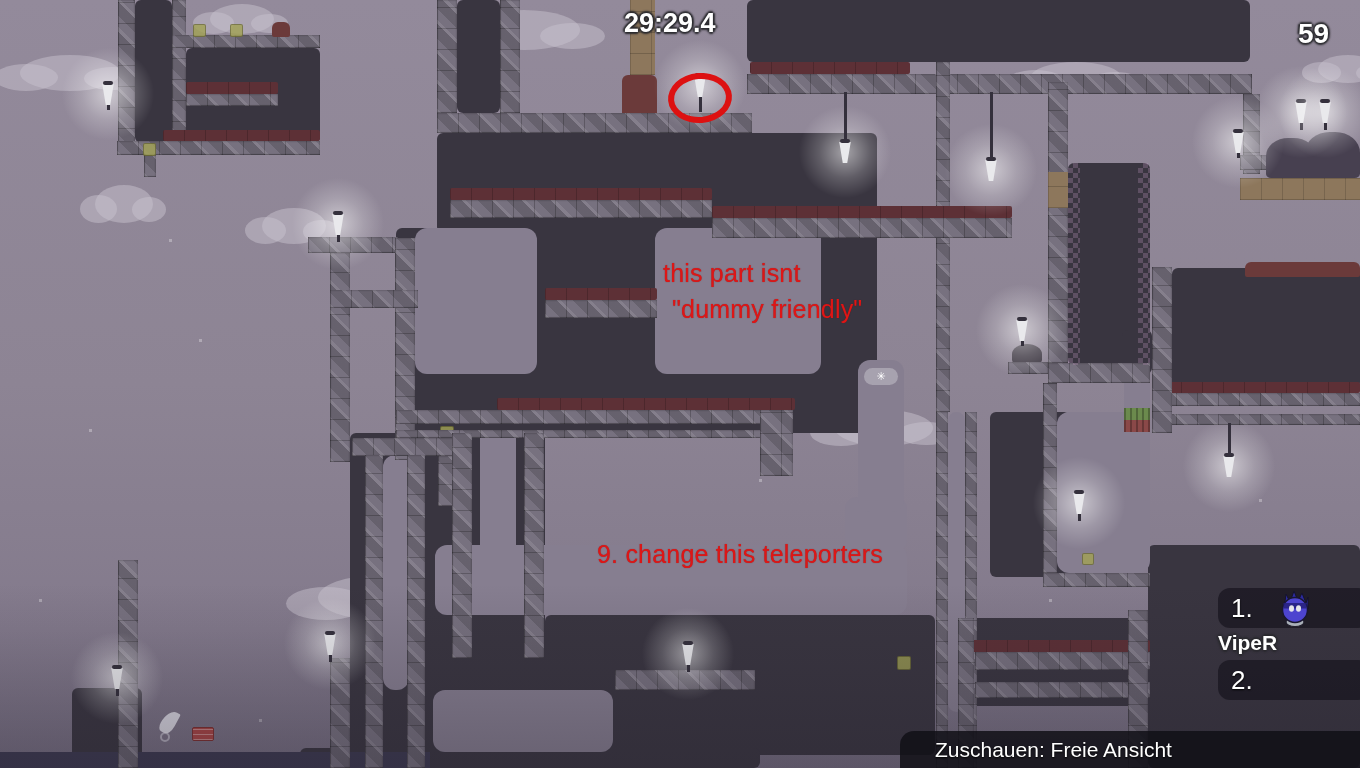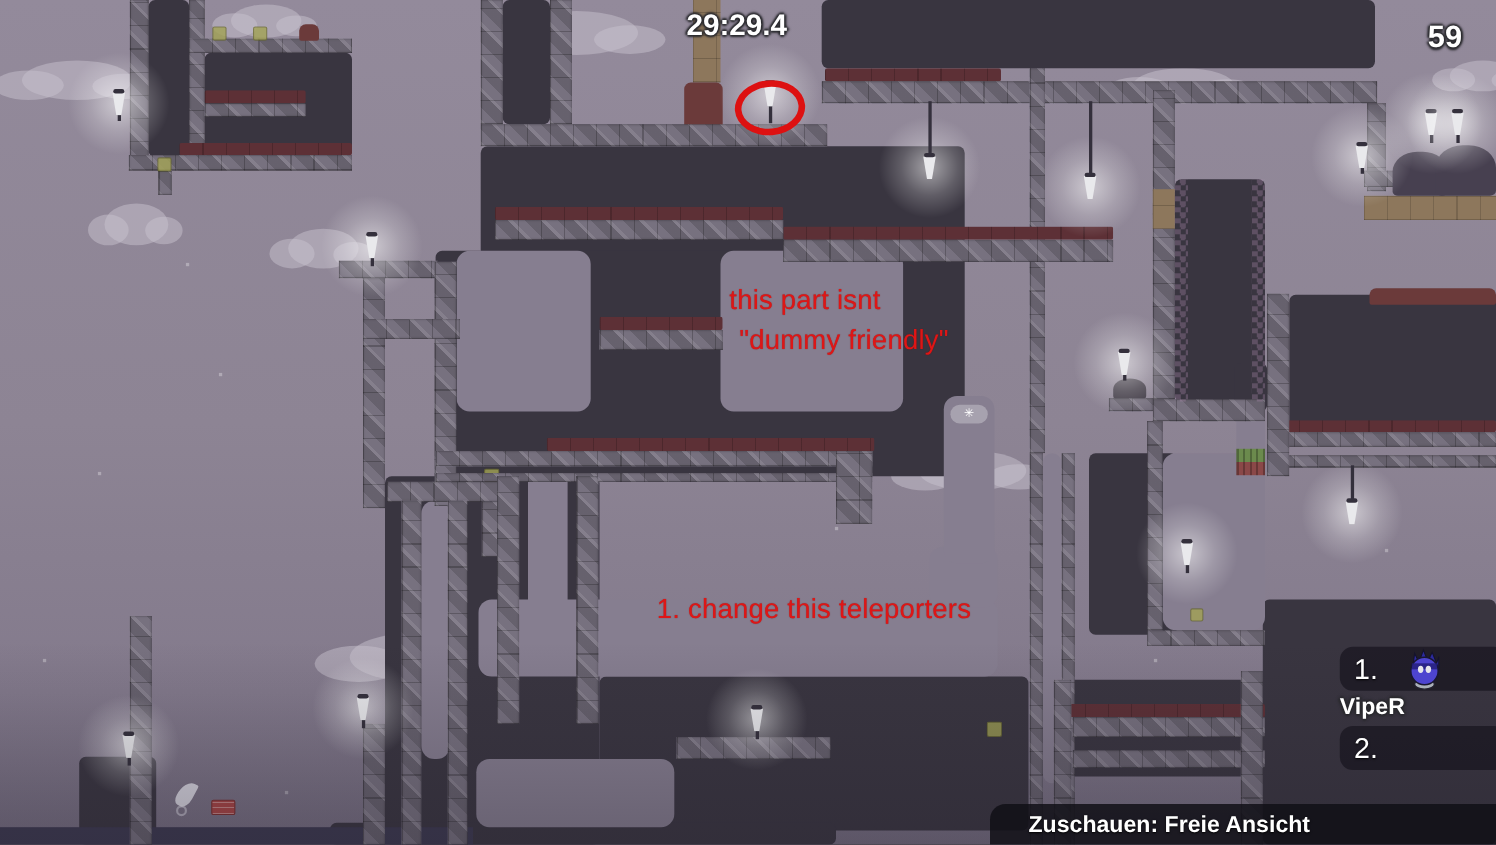--- a/index.html
+++ b/index.html
@@ -30,21 +30,21 @@
   .maroon{background:#6b3a3a;border-radius:6px 6px 2px 2px;}
   .mound{background:#3e3843;border-radius:50% 50% 20% 20%;}
   .annot{color:#de1616;font-size:25px;letter-spacing:.2px;white-space:nowrap;text-shadow:0 0 1px rgba(120,0,0,.6);}
   .hudtext{color:#fff;font-weight:bold;
     text-shadow:-2px 0 2px #2a2a2e,2px 0 2px #2a2a2e,0 -2px 2px #2a2a2e,0 2px 2px #2a2a2e;}
   .sbrow{background:rgba(24,21,30,.72);border-radius:12px;color:#fff;font-size:26px;
     display:flex;align-items:center;padding-left:13px;
     text-shadow:0 1px 2px #000;}
   #spectate-bar{left:900px;top:731px;width:460px;height:37px;background:rgba(17,15,22,.85);
     border-radius:14px 0 0 0;display:flex;align-items:center;padding-left:35px;}
-  #spectate-bar span{position:static;color:#fff;font-size:21px;font-weight:bold;text-shadow:0 1px 2px #000;text-align:center;}
+  #spectate-bar span{position:static;color:#fff;font-size:21px;font-weight:normal;text-shadow:0 1px 2px #000;text-align:center;}
   #stars{inset:0;}
   .vignette{inset:0;pointer-events:none;
     background:linear-gradient(180deg,rgba(35,31,44,0) 76%,rgba(35,31,44,.30) 100%);}
 </style>
 </head>
 <body>
 
 <div id="viewport">
   <div id="stars">
       <div style="left: 0px; top: 0px; width: 1px; height: 1px; box-shadow: rgba(255, 255, 255, 0.3) 200px 340px 0px 1px, rgba(255, 255, 255, 0.3) 520px 500px 0px 1px, rgba(255, 255, 255, 0.3) 90px 430px 0px 1px, rgba(255, 255, 255, 0.3) 1190px 90px 0px 1px, rgba(255, 255, 255, 0.3) 660px 560px 0px 1px, rgba(255, 255, 255, 0.3) 300px 120px 0px 1px, rgba(255, 255, 255, 0.3) 760px 480px 0px 1px, rgba(255, 255, 255, 0.3) 1320px 300px 0px 1px, rgba(255, 255, 255, 0.3) 1050px 600px 0px 1px, rgba(255, 255, 255, 0.3) 170px 240px 0px 1px, rgba(255, 255, 255, 0.3) 880px 720px 0px 1px, rgba(255, 255, 255, 0.3) 420px 650px 0px 1px, rgba(255, 255, 255, 0.3) 1260px 500px 0px 1px, rgba(255, 255, 255, 0.3) 560px 300px 0px 1px, rgba(255, 255, 255, 0.3) 40px 600px 0px 1px, rgba(255, 255, 255, 0.3) 980px 40px 0px 1px, rgba(255, 255, 255, 0.3) 730px 160px 0px 1px, rgba(255, 255, 255, 0.3) 260px 720px 0px 1px, rgba(255, 255, 255, 0.3) 610px 430px 0px 1px, rgba(255, 255, 255, 0.3) 875px 18px 0px 1px;"></div>
@@ -224,21 +224,21 @@
       <div class="lamppole" style="left: 687px; top: 664px; width: 3px; height: 8px;"></div>
       <div class="lamphead" style="left: 680px; top: 644px; width: 16px; height: 21px;"></div>
       <div class="lamppole" style="left: 683px; top: 641px; width: 10px; height: 4px; border-radius: 2px;"></div>
     </div>
 
   <div class="vignette"></div>
 
   <div style="left:668px;top:73px;width:64px;height:50px;border:6px solid #dd1111;border-radius:50%;transform:rotate(-5deg);"></div>
   <div class="annot" style="left:663px;top:259px;">this part isnt</div>
   <div class="annot" style="left:672px;top:295px;">"dummy friendly"</div>
-  <div class="annot" style="left:597px;top:540px;">1. change this teleporters</div>
+  <div class="annot" style="left:597px;top:540px;">9. change this teleporters</div>
 
   <div class="hudtext" style="left:624px;top:8px;font-size:27px;">29:29.4</div>
   <div class="hudtext" style="left:1298px;top:18px;font-size:28px;text-align:center;">59</div>
 
   <div style="left:0;top:0;width:0;height:0;">
     <div class="sbrow" style="left:1218px;top:588px;width:152px;height:40px;">
       <span style="position:static;">1.</span>
       <span style="position:static;margin-left:22px;width:40px;height:38px;display:inline-block;">
         <svg width="40" height="38" viewBox="0 0 40 38" style="position:static;">
           <path d="M9 20 L11 5 L15 13 L19 2 L23 12 L27 4 L31 14 L33 8 L33 20 Z" fill="#2c2a9e" stroke="#15132b" stroke-width="1"></path>

